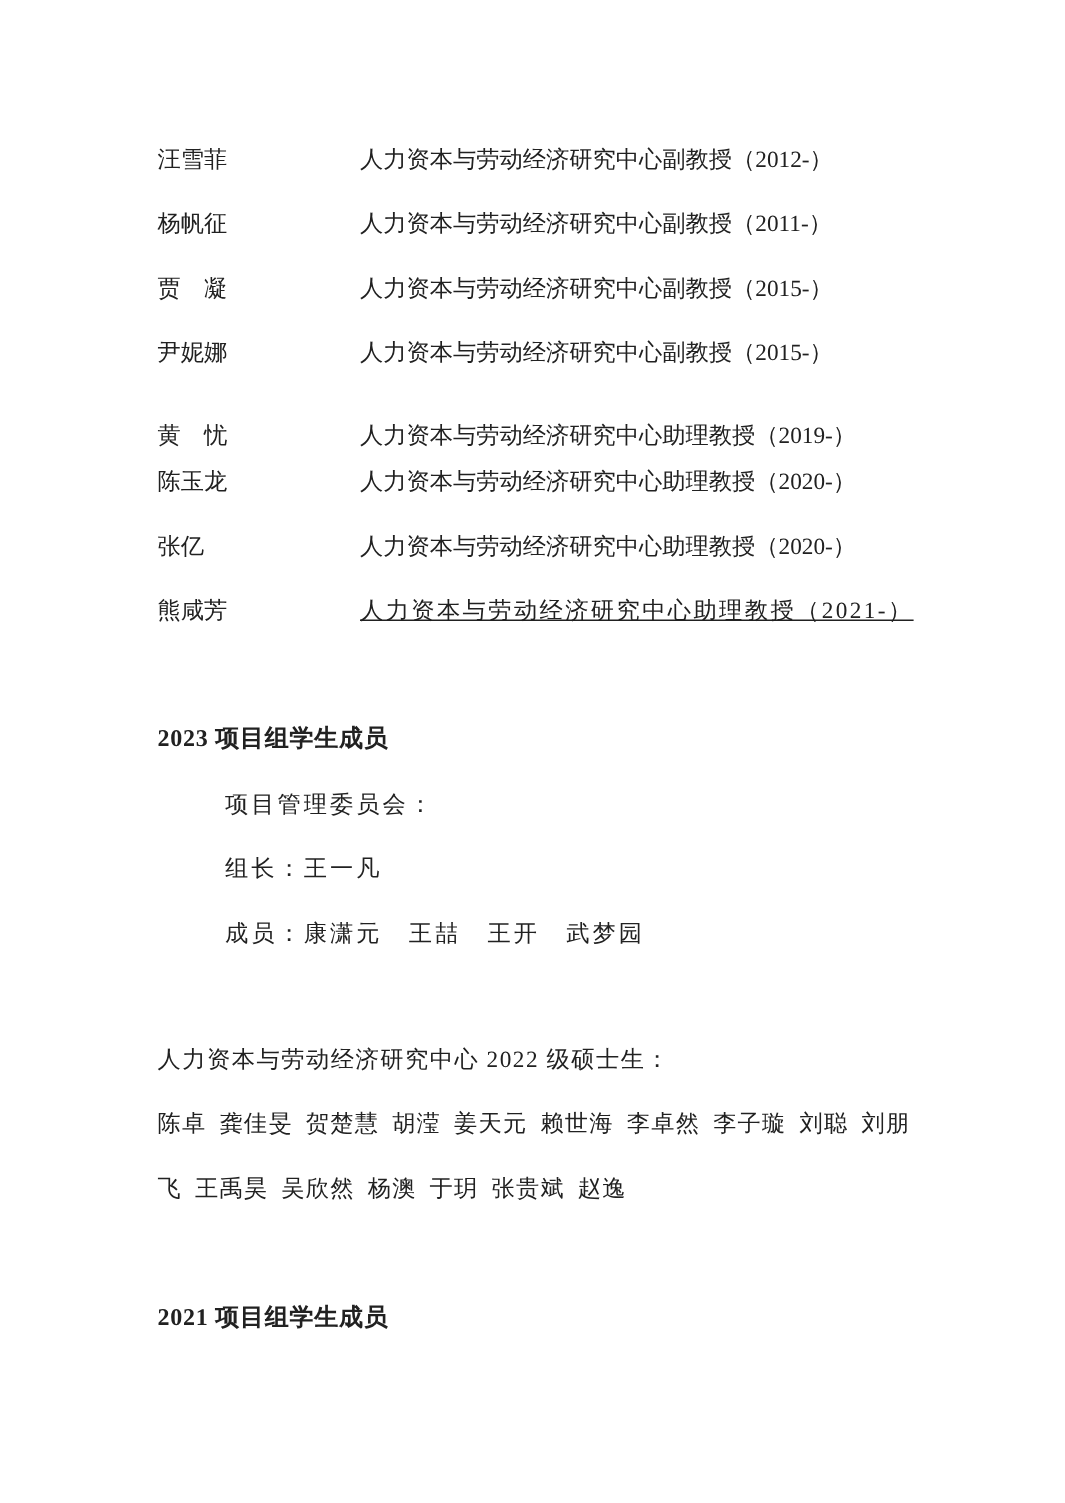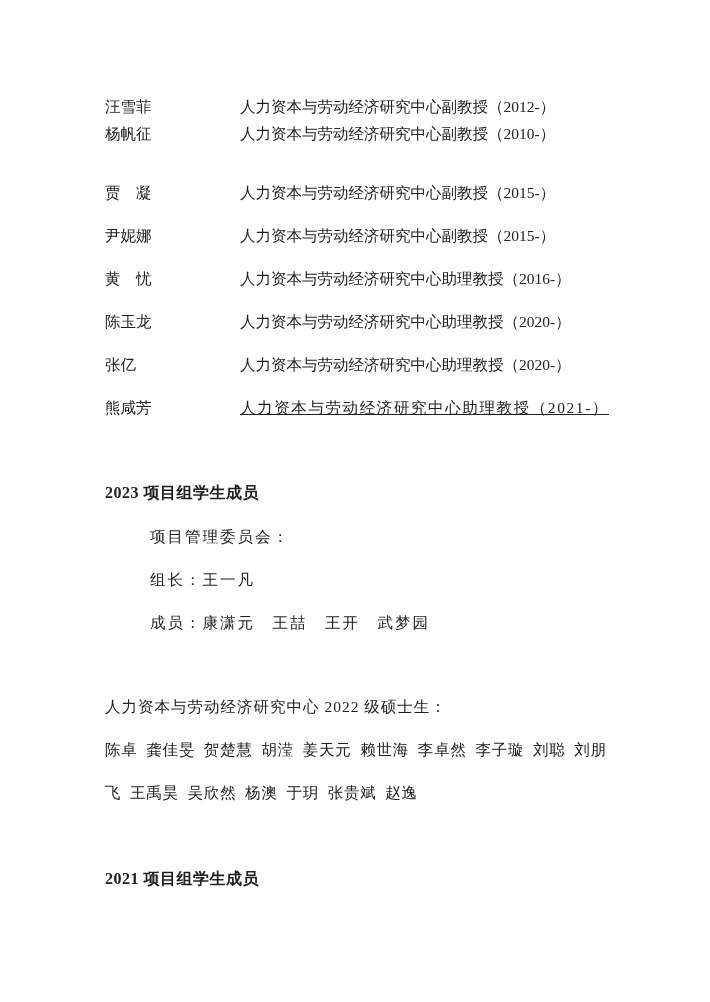--- a/index.html
+++ b/index.html
@@ -64,35 +64,35 @@
 </style>
 </head>
 <body>
 
 <div class="page">
 
   <div class="faculty-row" style="top:97px">
     <span class="faculty-name">汪雪菲</span>
     <span class="faculty-title">人力资本与劳动经济研究中心副教授（2012-）</span>
   </div>
-  <div class="faculty-row" style="top:124px">
+  <div class="faculty-row" style="top:140px">
     <span class="faculty-name">杨帆征</span>
-    <span class="faculty-title">人力资本与劳动经济研究中心副教授（2010-）</span>
+    <span class="faculty-title">人力资本与劳动经济研究中心副教授（2011-）</span>
   </div>
   <div class="faculty-row" style="top:183px">
     <span class="faculty-name">贾　凝</span>
     <span class="faculty-title">人力资本与劳动经济研究中心副教授（2015-）</span>
   </div>
   <div class="faculty-row" style="top:226px">
     <span class="faculty-name">尹妮娜</span>
     <span class="faculty-title">人力资本与劳动经济研究中心副教授（2015-）</span>
   </div>
-  <div class="faculty-row" style="top:269px">
+  <div class="faculty-row" style="top:281px">
     <span class="faculty-name">黄　忧</span>
-    <span class="faculty-title">人力资本与劳动经济研究中心助理教授（2016-）</span>
+    <span class="faculty-title">人力资本与劳动经济研究中心助理教授（2019-）</span>
   </div>
   <div class="faculty-row" style="top:312px">
     <span class="faculty-name">陈玉龙</span>
     <span class="faculty-title">人力资本与劳动经济研究中心助理教授（2020-）</span>
   </div>
   <div class="faculty-row" style="top:355px">
     <span class="faculty-name">张亿</span>
     <span class="faculty-title">人力资本与劳动经济研究中心助理教授（2020-）</span>
   </div>
   <div class="faculty-row" style="top:398px">

